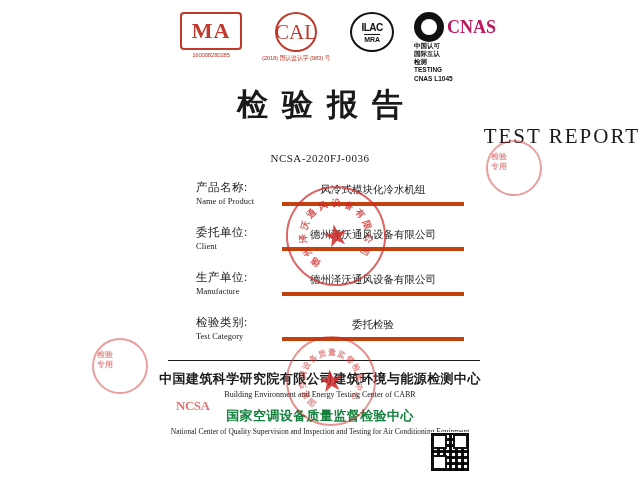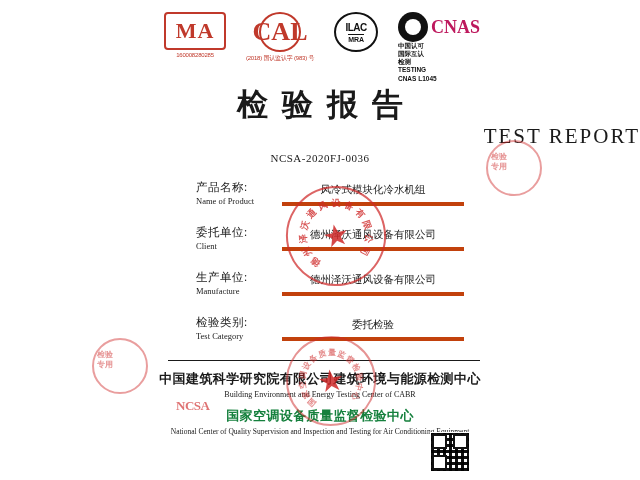--- a/index.html
+++ b/index.html
@@ -16,21 +16,21 @@
   .page {
     position: relative;
     width: 640px;
     height: 480px;
     background: #ffffff;
   }
   
   .cert-strip {
     position: absolute;
     top: 12px;
-    left: 164px;
+    left: 180px;
     width: 316px;
     height: 56px;
     display: flex;
     align-items: flex-start;
     justify-content: space-between;
   }
   .cert-item {
     text-align: center;
     position: relative;
   }
@@ -60,22 +60,22 @@
   
   .cal-logo {
     width: 42px;
     height: 40px;
     border-radius: 50%;
     border: 2.5px solid #c0392b;
     color: #c0392b;
     display: flex;
     align-items: center;
     justify-content: center;
-    font-weight: bold;
-    font-size: 26px;
+    font-weight: normal;
+    font-size: 21px;
     font-family: "Liberation Serif", serif;
     box-sizing: border-box;
     margin: 0 auto;
   }
   .cal-caption {
     color: #c0392b;
     font-size: 6px;
     margin-top: 2px;
     font-family: "Liberation Sans", sans-serif;
     letter-spacing: -0.2px;

